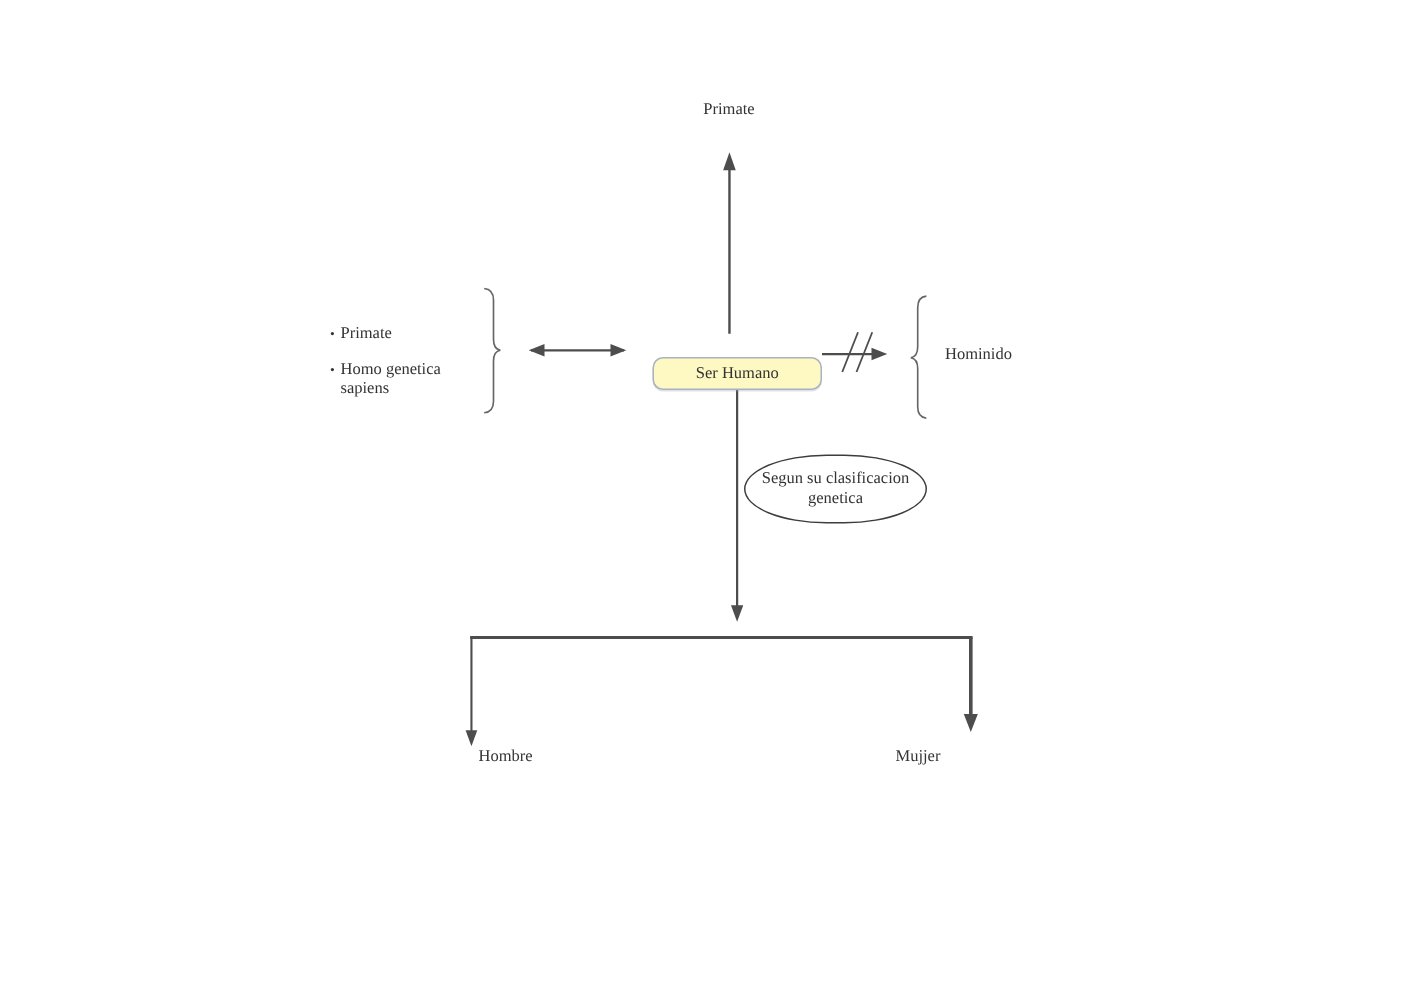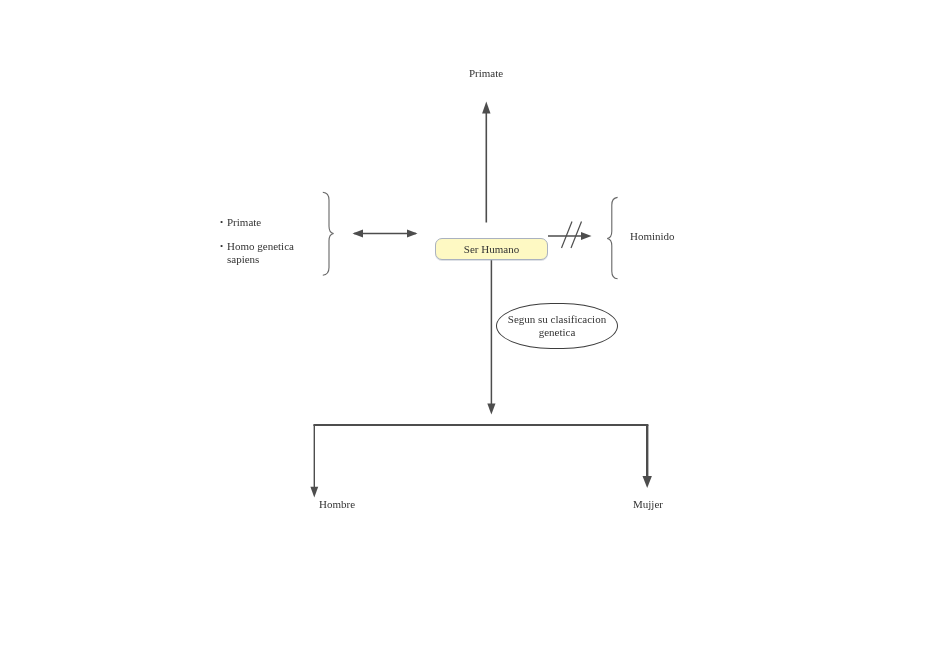--- a/index.html
+++ b/index.html
@@ -113,21 +113,21 @@
 
   <div class="label" style="left:630px; top:230px;">Hominido</div>
 
   <div class="bubble">
     <span>Segun su clasificacion</span>
     <span>genetica</span>
   </div>
 
   <div class="label centered" style="left:304px; top:498px;margin-left:33px;">Hombre</div>
 
-  <div class="label centered" style="left:648px; top:498px;">Mujjer</div>
+  <div class="label centered" style="left:612px; top:498px;">Mujjer</div>
 
   <div class="bullet-list">
     <div class="bullet-item">
       <span class="bullet-glyph">•</span>
       <span class="bullet-text">Primate</span>
     </div>
     <div class="bullet-item">
       <span class="bullet-glyph">•</span>
       <span class="bullet-text">Homo genetica sapiens</span>
     </div>

